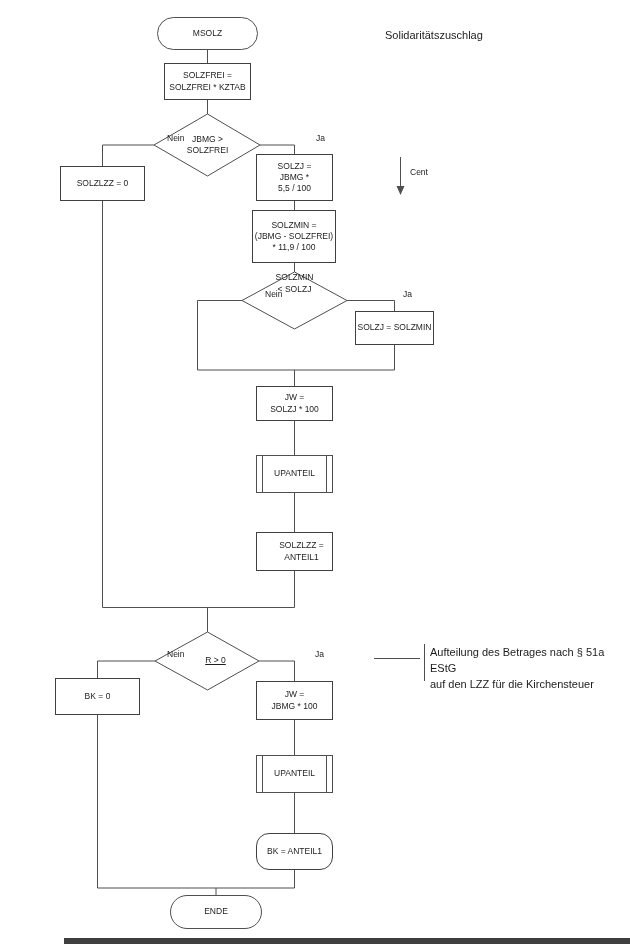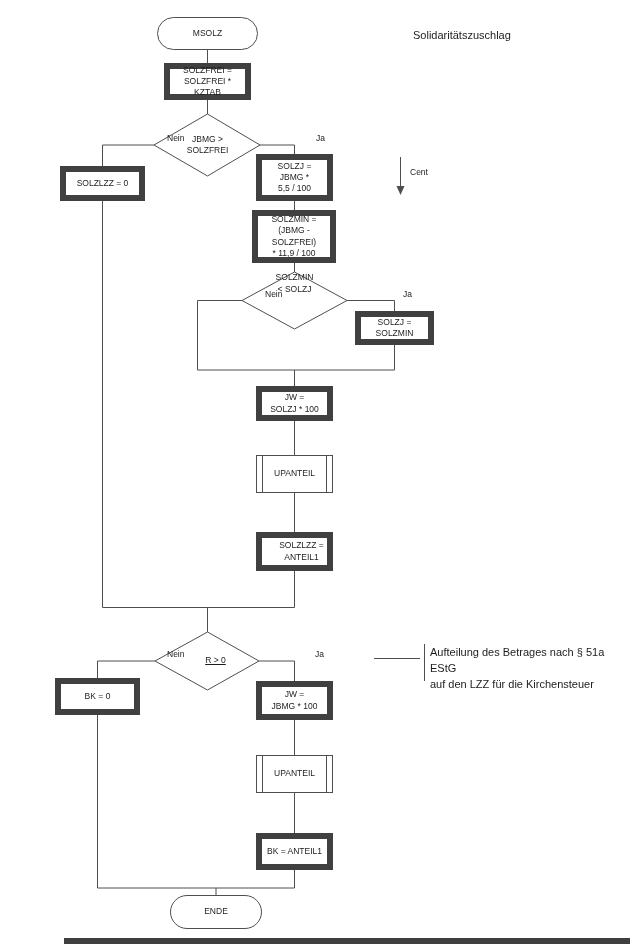--- a/index.html
+++ b/index.html
@@ -7,31 +7,31 @@
   .canvas {
     position:relative; width:630px; height:944px; background:#ffffff;
     font-family:"Liberation Sans", sans-serif; overflow:hidden;
   }
   .wires { position:absolute; left:0; top:0; }
   .node {
     position:absolute; display:flex; align-items:center; justify-content:center;
     text-align:center; font-size:8.5px; line-height:1.3; color:#1c1c1c;
     white-space:pre-line;
   }
-  .box  { background:#ffffff; border:6px solid #404040; }
+  .box  { background:#ffffff; border:1px solid #404040; }
   .term { background:#ffffff; border:1px solid #4f4f4f; border-radius:17px; }
   .predef { background:#ffffff; border:1px solid #4f4f4f; }
   .predef::before, .predef::after {
     content:""; position:absolute; top:0; bottom:0; width:1px; background:#4f4f4f;
   }
   .predef::before { left:5px; }
   .predef::after  { right:5px; }
   .dtext { background:transparent;text-align:center; }
   .lbl   { position:absolute; font-size:8.5px; color:#1c1c1c;padding-left:48px; }
-  .title { position:absolute; font-size:11px; color:#1c1c1c;margin-left:28px; }
+  .title { position:absolute; font-size:11px; color:#1c1c1c; }
   .note  { position:absolute; font-size:11px; line-height:1.45; color:#1c1c1c; white-space:pre-line; }
   .edge  { position:absolute; background:#3f3f3f; }
 </style>
 </head>
 <body>
 
 <div class="canvas">
 
   <svg class="wires" width="630" height="944" viewBox="0 0 630 944">
     <g stroke="#4f4f4f" stroke-width="1" fill="none">
@@ -108,21 +108,21 @@
   <div class="lbl" style="left:119px;top:649px;">Nein</div>
   <div class="lbl" style="left:267px;top:649px;">Ja</div>
 
   <div class="node box" style="left:55px;top:678px;width:85px;height:37px;">BK = 0</div>
 
   <div class="node box" style="left:256px;top:681px;width:77px;height:39px;">JW =
 JBMG * 100</div>
 
   <div class="node predef" style="left:256px;top:755px;width:77px;height:38px;">UPANTEIL</div>
 
-  <div class="node box" style="left:256px;top:833px;width:77px;height:37px;">BK = ANTEIL1</div>
+  <div class="node box" style="left:256px;top:833px;width:77px;height:37px;border-radius:13px;">BK = ANTEIL1</div>
 
   <div class="node term" style="left:170px;top:895px;width:92px;height:34px;">ENDE</div>
 
   <div class="note" style="left:430px;top:645px;width:195px;">Aufteilung des Betrages nach § 51a EStG
 auf den LZZ für die Kirchensteuer</div>
 
   <div class="edge" style="left:64px;right:0;bottom:0;height:6px;"></div>
 
 </div>
 

